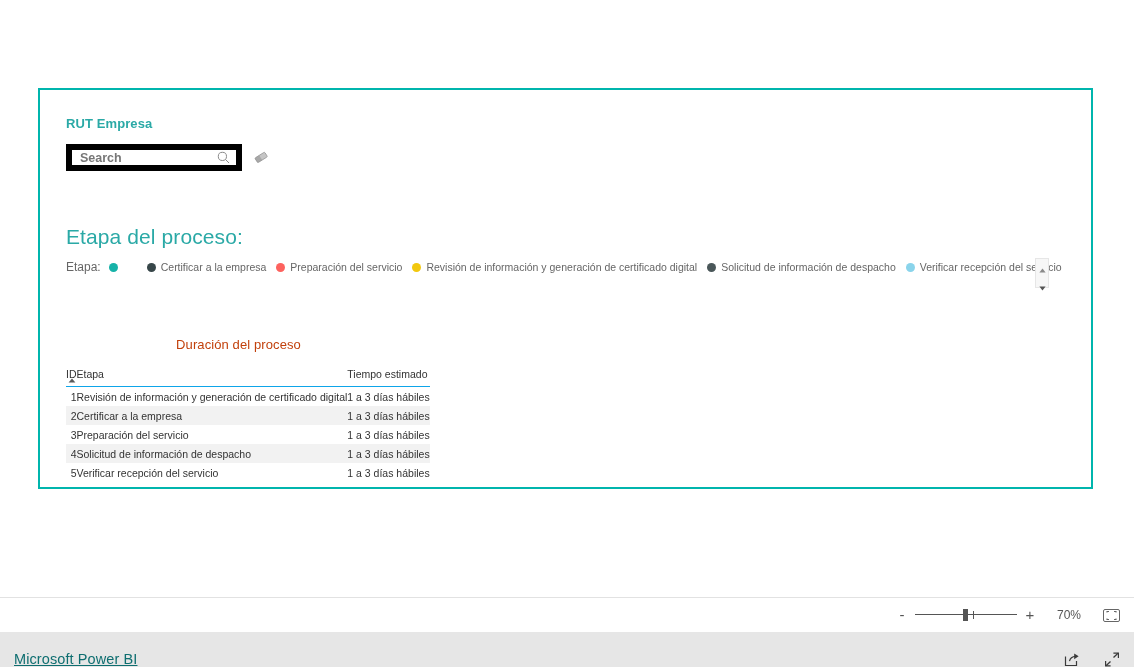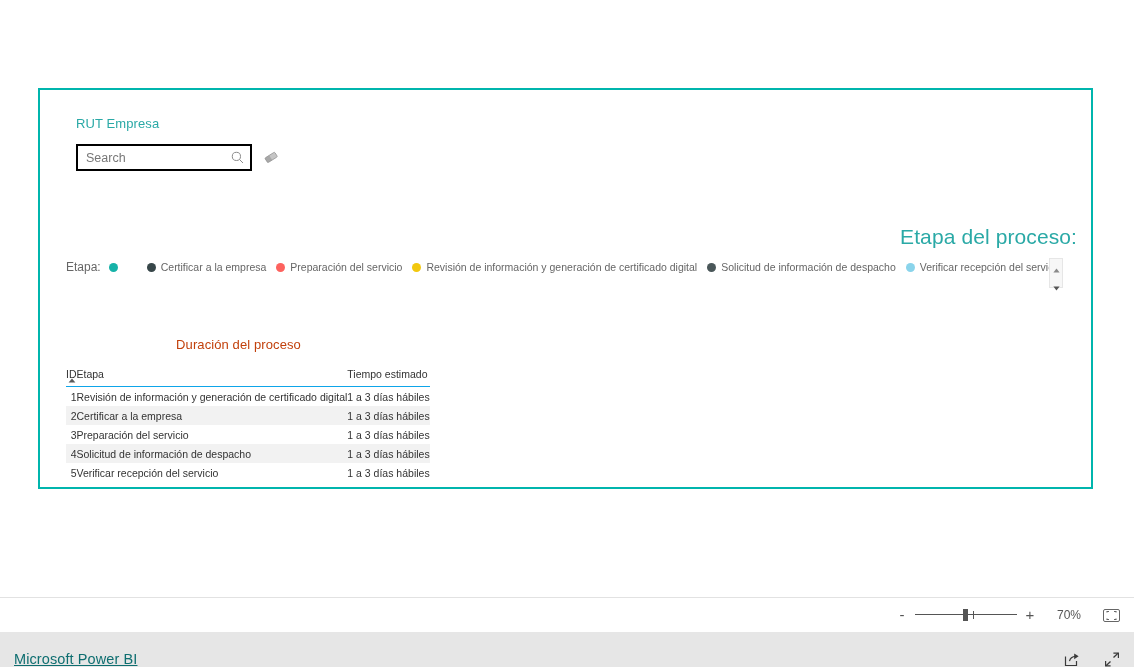--- a/index.html
+++ b/index.html
@@ -24,39 +24,40 @@
     width: 1055px;
     height: 401px;
     border: 2px solid #00b5ad;
     background: #ffffff;
     box-sizing: border-box;
   }
 
   
   #slicer-rut {
     position: absolute;
-    left: 36px;
+    left: 26px;
     top: 26px;
     width: 260px;
+    font-weight: bold;
   }
   .slicer-title {
     color: #2aa9a6;
     font-size: 13px;
     line-height: 16px;
     letter-spacing: .1px;
     margin-bottom: 12px;
   }
   .slicer-row {
     display: flex;
     align-items: center;
   }
   .search-box {
     width: 176px;
     height: 27px;
-    border: 2px solid #000000;
+    border: 6px solid #000000;
     background: #ffffff;
     display: flex;
     align-items: center;
     box-sizing: border-box;
     padding: 0 6px 0 8px;
   }
   .search-placeholder {
     flex: 1;
     font-size: 12.5px;
     color: #777777;
@@ -69,22 +70,21 @@
     display: flex;
     align-items: center;
   }
   .eraser-icon svg { display: block; }
 
   
   #etapa-section {
     position: absolute;
     left: 26px;
     top: 134px;
-    right: 14px;
-    text-align: right;
+    right: 28px;
   }
   .section-title {
     color: #2aa9a6;
     font-size: 21px;
     line-height: 26px;
     font-weight: 400;
     letter-spacing: .1px;
     margin: 0 0 6px 0;
   }
   .legend-row {

